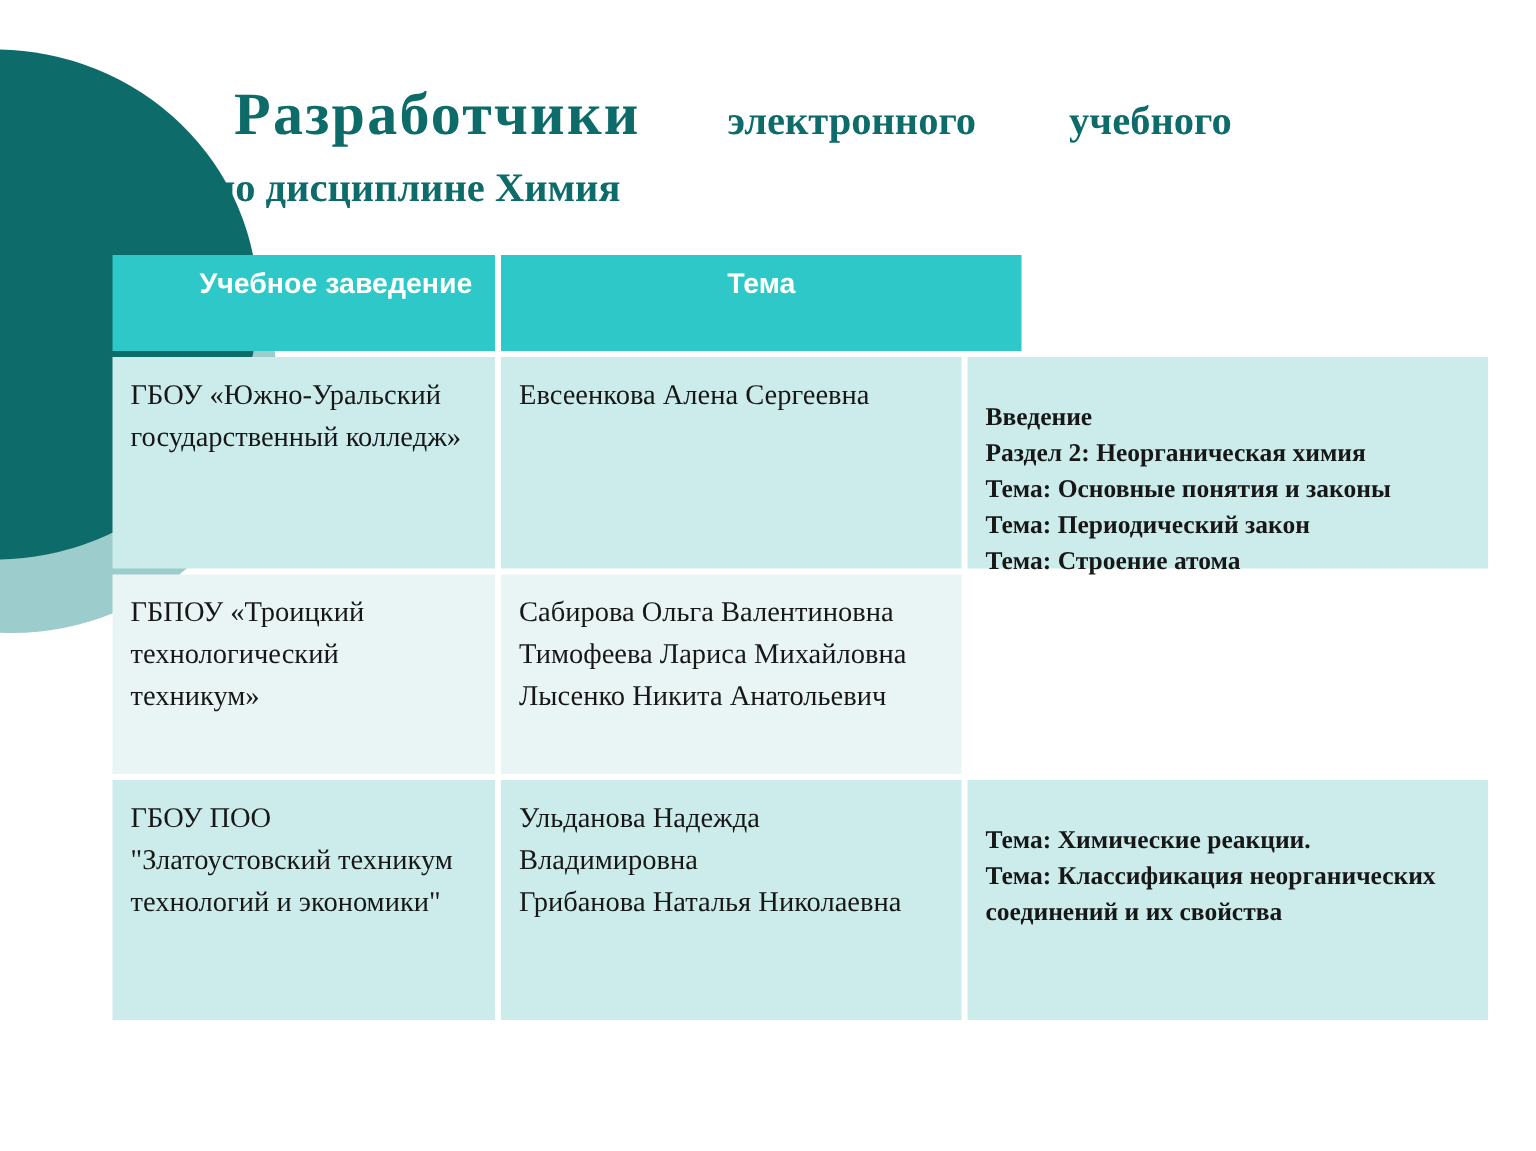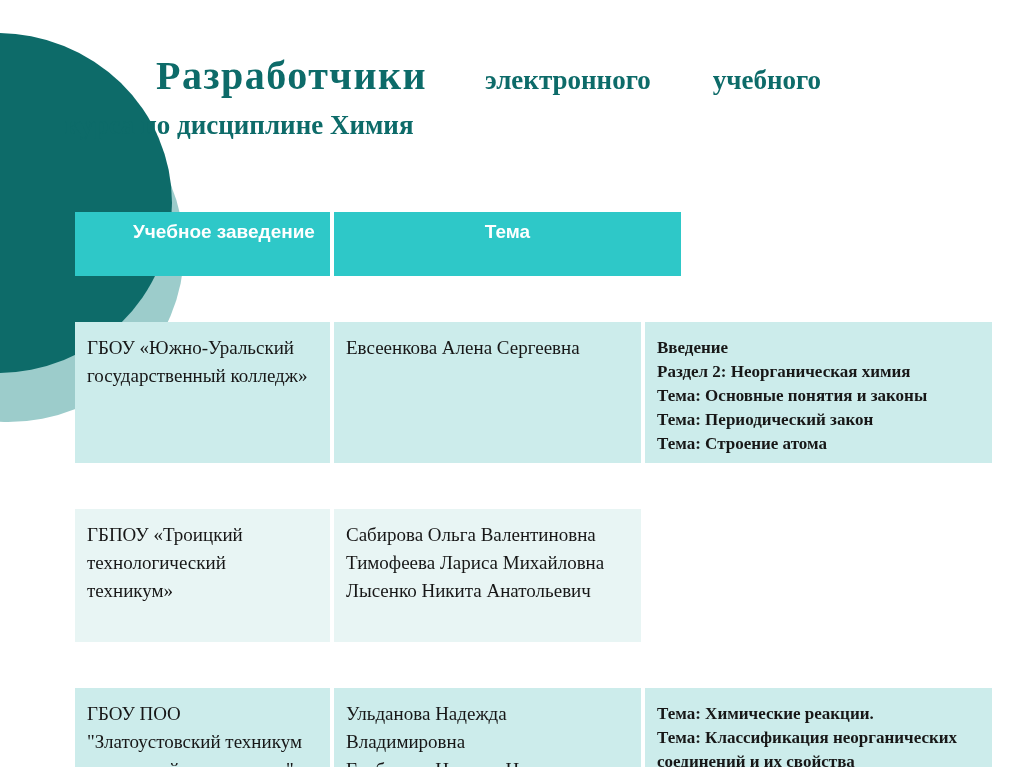--- a/index.html
+++ b/index.html
@@ -87,21 +87,20 @@
     z-index: 4;
   }
   .t-row {
     display: flex;
     width: 100%;
     gap: 4px;
     margin-bottom: 4px;
   }
   .t-cell {
     box-sizing: border-box;
-    margin-top: 42px;
   }
   .col-1 { width: 255px; flex: 0 0 255px; }
   .col-2 { width: 307px; flex: 0 0 307px; }
   .col-3 { width: 347px; flex: 0 0 347px; }
 
   
   .t-head .t-cell {
     background: #2EC8C8;
     color: #ffffff;
     font-family: "Liberation Sans", sans-serif;
@@ -128,21 +127,21 @@
   .row-b .t-cell { background: #E8F5F4; }
 
   .row-h1 .t-cell { height: 141px; }
   .row-h2 .t-cell { height: 133px; }
   .row-h3 .t-cell { height: 160px; }
 
   .t-body .col-3 {
     font-weight: bold;
     font-size: 17px;
     line-height: 24px;
-    padding-top: 14px;
+    padding-top: 28px;
   }
   .t-body .col-1,
   .t-body .col-2 {
     font-family: "Liberation Serif", serif;
   }
   .t-body .col-3 {
     font-family: "Liberation Serif", serif;
   }
 </style>
 </head>

